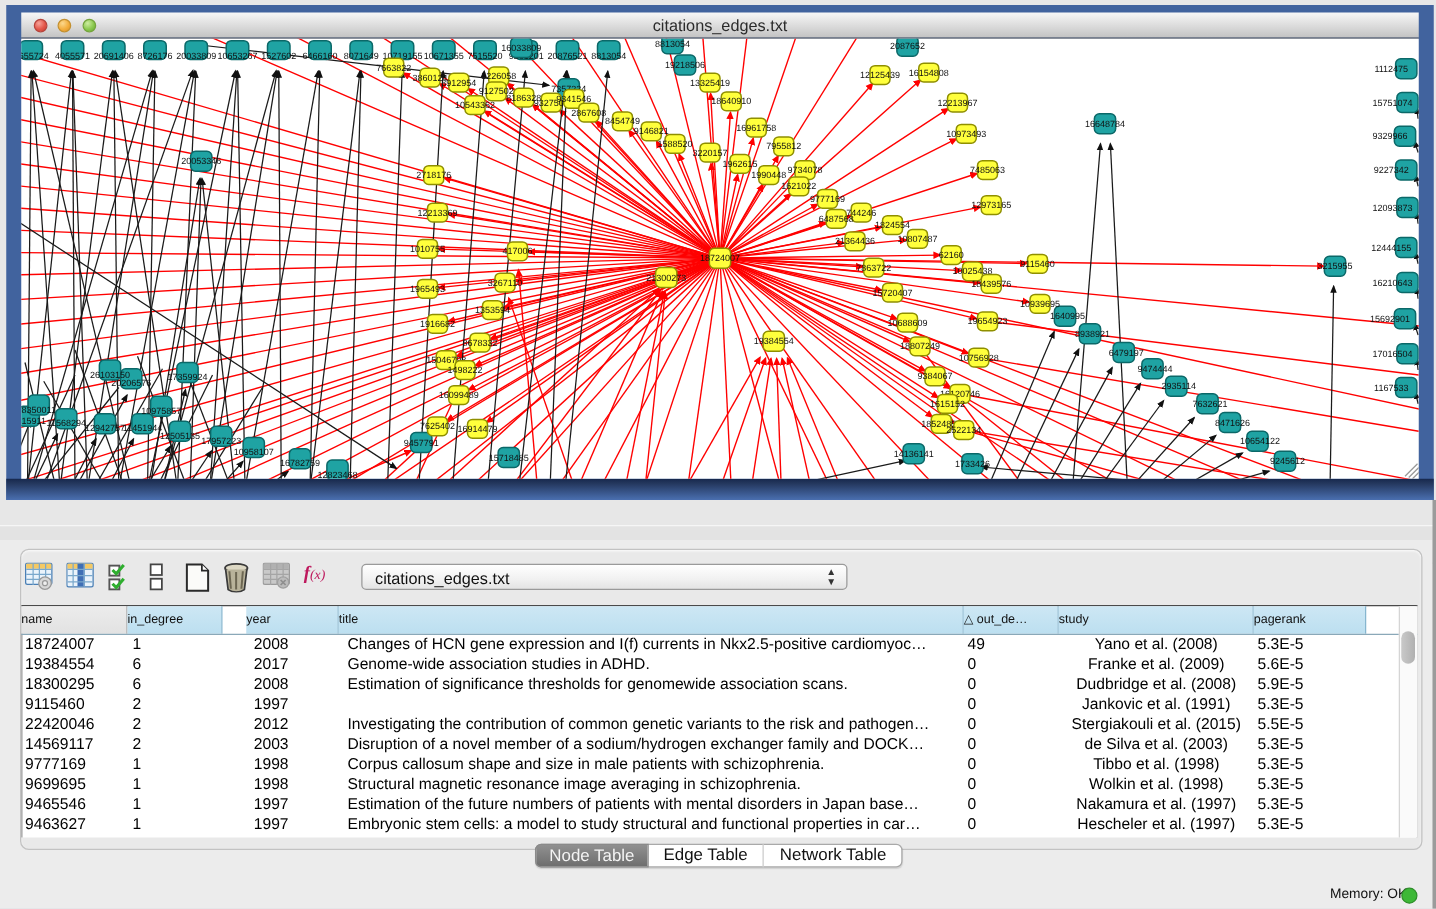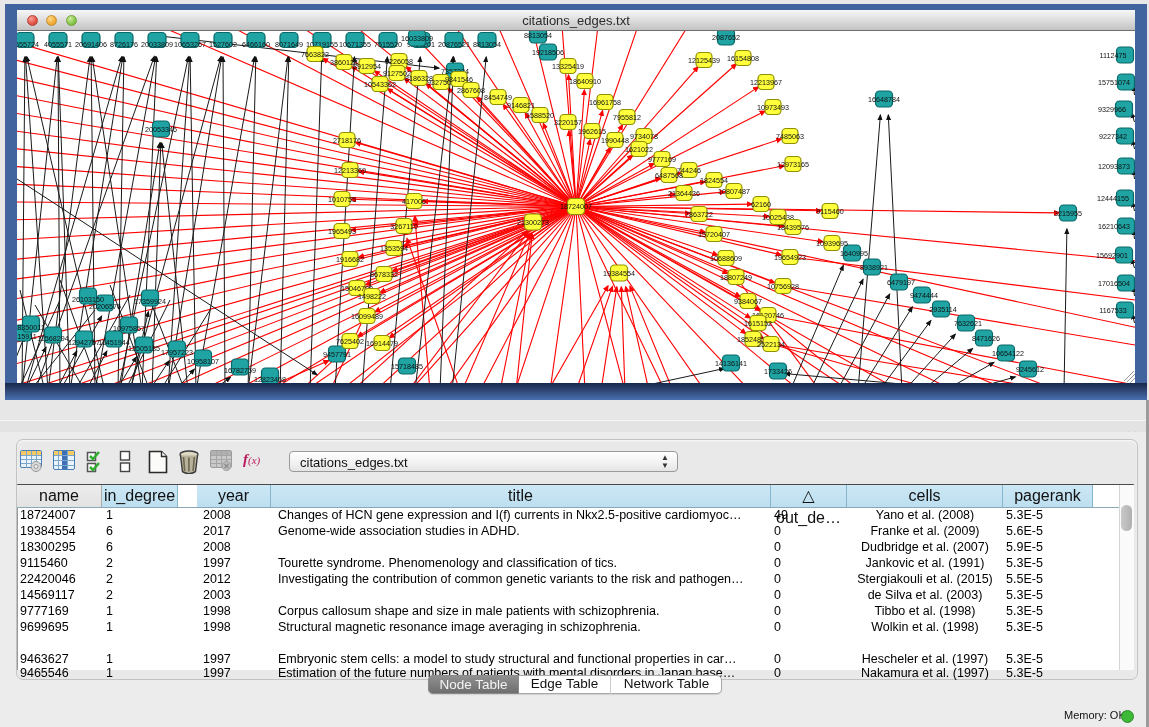--- a/index.html
+++ b/index.html
@@ -22,21 +22,21 @@
 #content { left:0px; top:432px; width:1146px; height:295px; background:#ececec; }
 #container { left:16px; top:439px; width:1122px; height:241px; background:#e9e9e9; border:1px solid #c2c2c2; border-radius:7px; box-shadow:inset 0 1px 2px rgba(255,255,255,.8); }
 #rightstrip { left:1146px; top:400px; width:3px; height:327px; background:#9b9b9b; }
 
 .ticon { position:absolute; top:450px; }
 #combo { left:289px; top:451px; width:389px; height:21px; border:1px solid #9a9a9a; border-radius:4px; background:linear-gradient(#ffffff,#f1f1f1 60%,#e4e4e4); }
 #combo span { position:absolute; left:10px; top:3px; font-size:13px; color:#111; }
 #combo .arr { position:absolute; left:auto; right:8px; top:2px; font-size:8px; color:#333; letter-spacing:0; line-height:8px; }
 
 #tbl { left:17px; top:484px; width:1117px; height:186px; background:#ffffff; border-top:1px solid #4a4a4a; border-left:1px solid #9a9a9a; border-right:1px solid #9a9a9a; }
-.hc { position:absolute; top:485px; height:22px; background:linear-gradient(#cde7f4,#bcdff0); border-right:1px solid #86b6cf; font-size:16px; color:#111; text-align:center; line-height:22px; }
+.hc { position:absolute; top:485px; height:22px; background:linear-gradient(#cde7f4,#bcdff0); border-right:1px solid #86b6cf; font-size:10px; color:#111; text-align:left; line-height:22px; }
 #hc0 { left:17px; width:85px; background:linear-gradient(#ececec,#e2e2e2); border-right:1px solid #aaa; }
 .hborder { left:17px; top:507px; width:1117px; height:1px; background:#8aa8b8; }
 .trow { position:absolute; left:0px; width:1149px; height:16px; font-size:12.5px; color:#000; }
 .trow .c { position:absolute; top:1px; white-space:nowrap; }
 .trow .sh { left:847px; width:156px; text-align:center; }
 #vscroll { left:1119px; top:485px; width:15px; height:185px; background:#fafafa; border-left:1px solid #d5d5d5; }
 #vthumb { left:1121px; top:505px; width:11px; height:26px; background:linear-gradient(90deg,#c9c9c9,#b0b0b0); border-radius:6px; }
 
 #tabs { left:428px; top:675px; width:294px; height:19px; border:1px solid #a9a9a9; border-radius:5px; background:#ffffff; box-shadow:0 1px 1px rgba(0,0,0,.12); }
 .tab { position:absolute; top:675px; height:19px; font-size:13.5px; line-height:18px; text-align:center; color:#111; }
@@ -611,21 +611,21 @@
     <span>citations_edges.txt</span>
     <span class="arr">▲<br>▼</span>
   </div>
 
 <div class="abs" id="tbl"></div>
 <div class="abs hc" id="hc0">name</div>
 <div class="abs hc" style="left:102px;width:76px">in_degree</div>
 <div class="abs hc" style="left:197px;width:74px">year</div>
 <div class="abs hc" style="left:271px;width:500px">title</div>
 <div class="abs hc" style="left:771px;width:76px">△ out_de…</div>
-<div class="abs hc" style="left:847px;width:156px">cells</div>
+<div class="abs hc" style="left:847px;width:156px">study</div>
 <div class="abs hc" style="left:1003px;width:90px">pagerank</div>
 <div class="abs hborder"></div>
 <div class="trow" style="top:507px">
 <span class="c" style="left:20px">18724007</span>
 <span class="c" style="left:106px">1</span>
 <span class="c" style="left:203px">2008</span>
 <span class="c tit" style="left:278px">Changes of HCN gene expression and I(f) currents in Nkx2.5-positive cardiomyoc…</span>
 <span class="c" style="left:774px">49</span>
 <span class="c sh">Yano et al. (2008)</span>
 <span class="c" style="left:1006px">5.3E-5</span>
@@ -636,46 +636,47 @@
 <span class="c" style="left:203px">2017</span>
 <span class="c tit" style="left:278px">Genome-wide association studies in ADHD.</span>
 <span class="c" style="left:774px">0</span>
 <span class="c sh">Franke et al. (2009)</span>
 <span class="c" style="left:1006px">5.6E-5</span>
 </div>
 <div class="trow" style="top:539px">
 <span class="c" style="left:20px">18300295</span>
 <span class="c" style="left:106px">6</span>
 <span class="c" style="left:203px">2008</span>
-<span class="c" style="left:774px">0</span>
-<span class="c sh">Dudbridge et al. (2007)</span>
+<span class="c tit" style="left:278px">Estimation of significance thresholds for genomewide association scans.</span>
+<span class="c" style="left:774px">0</span>
+<span class="c sh">Dudbridge et al. (2008)</span>
 <span class="c" style="left:1006px">5.9E-5</span>
 </div>
 <div class="trow" style="top:555px">
 <span class="c" style="left:20px">9115460</span>
 <span class="c" style="left:106px">2</span>
 <span class="c" style="left:203px">1997</span>
-<span class="c tit" style="left:278px">Tourette syndrome. Phenomenology and classification of tics.</span>
 <span class="c" style="left:774px">0</span>
 <span class="c sh">Jankovic et al. (1991)</span>
 <span class="c" style="left:1006px">5.3E-5</span>
 </div>
 <div class="trow" style="top:571px">
 <span class="c" style="left:20px">22420046</span>
 <span class="c" style="left:106px">2</span>
 <span class="c" style="left:203px">2012</span>
 <span class="c tit" style="left:278px">Investigating the contribution of common genetic variants to the risk and pathogen…</span>
 <span class="c" style="left:774px">0</span>
 <span class="c sh">Stergiakouli et al. (2015)</span>
 <span class="c" style="left:1006px">5.5E-5</span>
 </div>
 <div class="trow" style="top:587px">
 <span class="c" style="left:20px">14569117</span>
 <span class="c" style="left:106px">2</span>
 <span class="c" style="left:203px">2003</span>
+<span class="c tit" style="left:278px">Disruption of a novel member of a sodium/hydrogen exchanger family and DOCK…</span>
 <span class="c" style="left:774px">0</span>
 <span class="c sh">de Silva et al. (2003)</span>
 <span class="c" style="left:1006px">5.3E-5</span>
 </div>
 <div class="trow" style="top:603px">
 <span class="c" style="left:20px">9777169</span>
 <span class="c" style="left:106px">1</span>
 <span class="c" style="left:203px">1998</span>
 <span class="c tit" style="left:278px">Corpus callosum shape and size in male patients with schizophrenia.</span>
 <span class="c" style="left:774px">0</span>
@@ -684,21 +685,21 @@
 </div>
 <div class="trow" style="top:619px">
 <span class="c" style="left:20px">9699695</span>
 <span class="c" style="left:106px">1</span>
 <span class="c" style="left:203px">1998</span>
 <span class="c tit" style="left:278px">Structural magnetic resonance image averaging in schizophrenia.</span>
 <span class="c" style="left:774px">0</span>
 <span class="c sh">Wolkin et al. (1998)</span>
 <span class="c" style="left:1006px">5.3E-5</span>
 </div>
-<div class="trow" style="top:665px">
+<div class="trow" style="top:635px">
 <span class="c" style="left:20px">9465546</span>
 <span class="c" style="left:106px">1</span>
 <span class="c" style="left:203px">1997</span>
 <span class="c tit" style="left:278px">Estimation of the future numbers of patients with mental disorders in Japan base…</span>
 <span class="c" style="left:774px">0</span>
 <span class="c sh">Nakamura et al. (1997)</span>
 <span class="c" style="left:1006px">5.3E-5</span>
 </div>
 <div class="trow" style="top:651px">
 <span class="c" style="left:20px">9463627</span>

